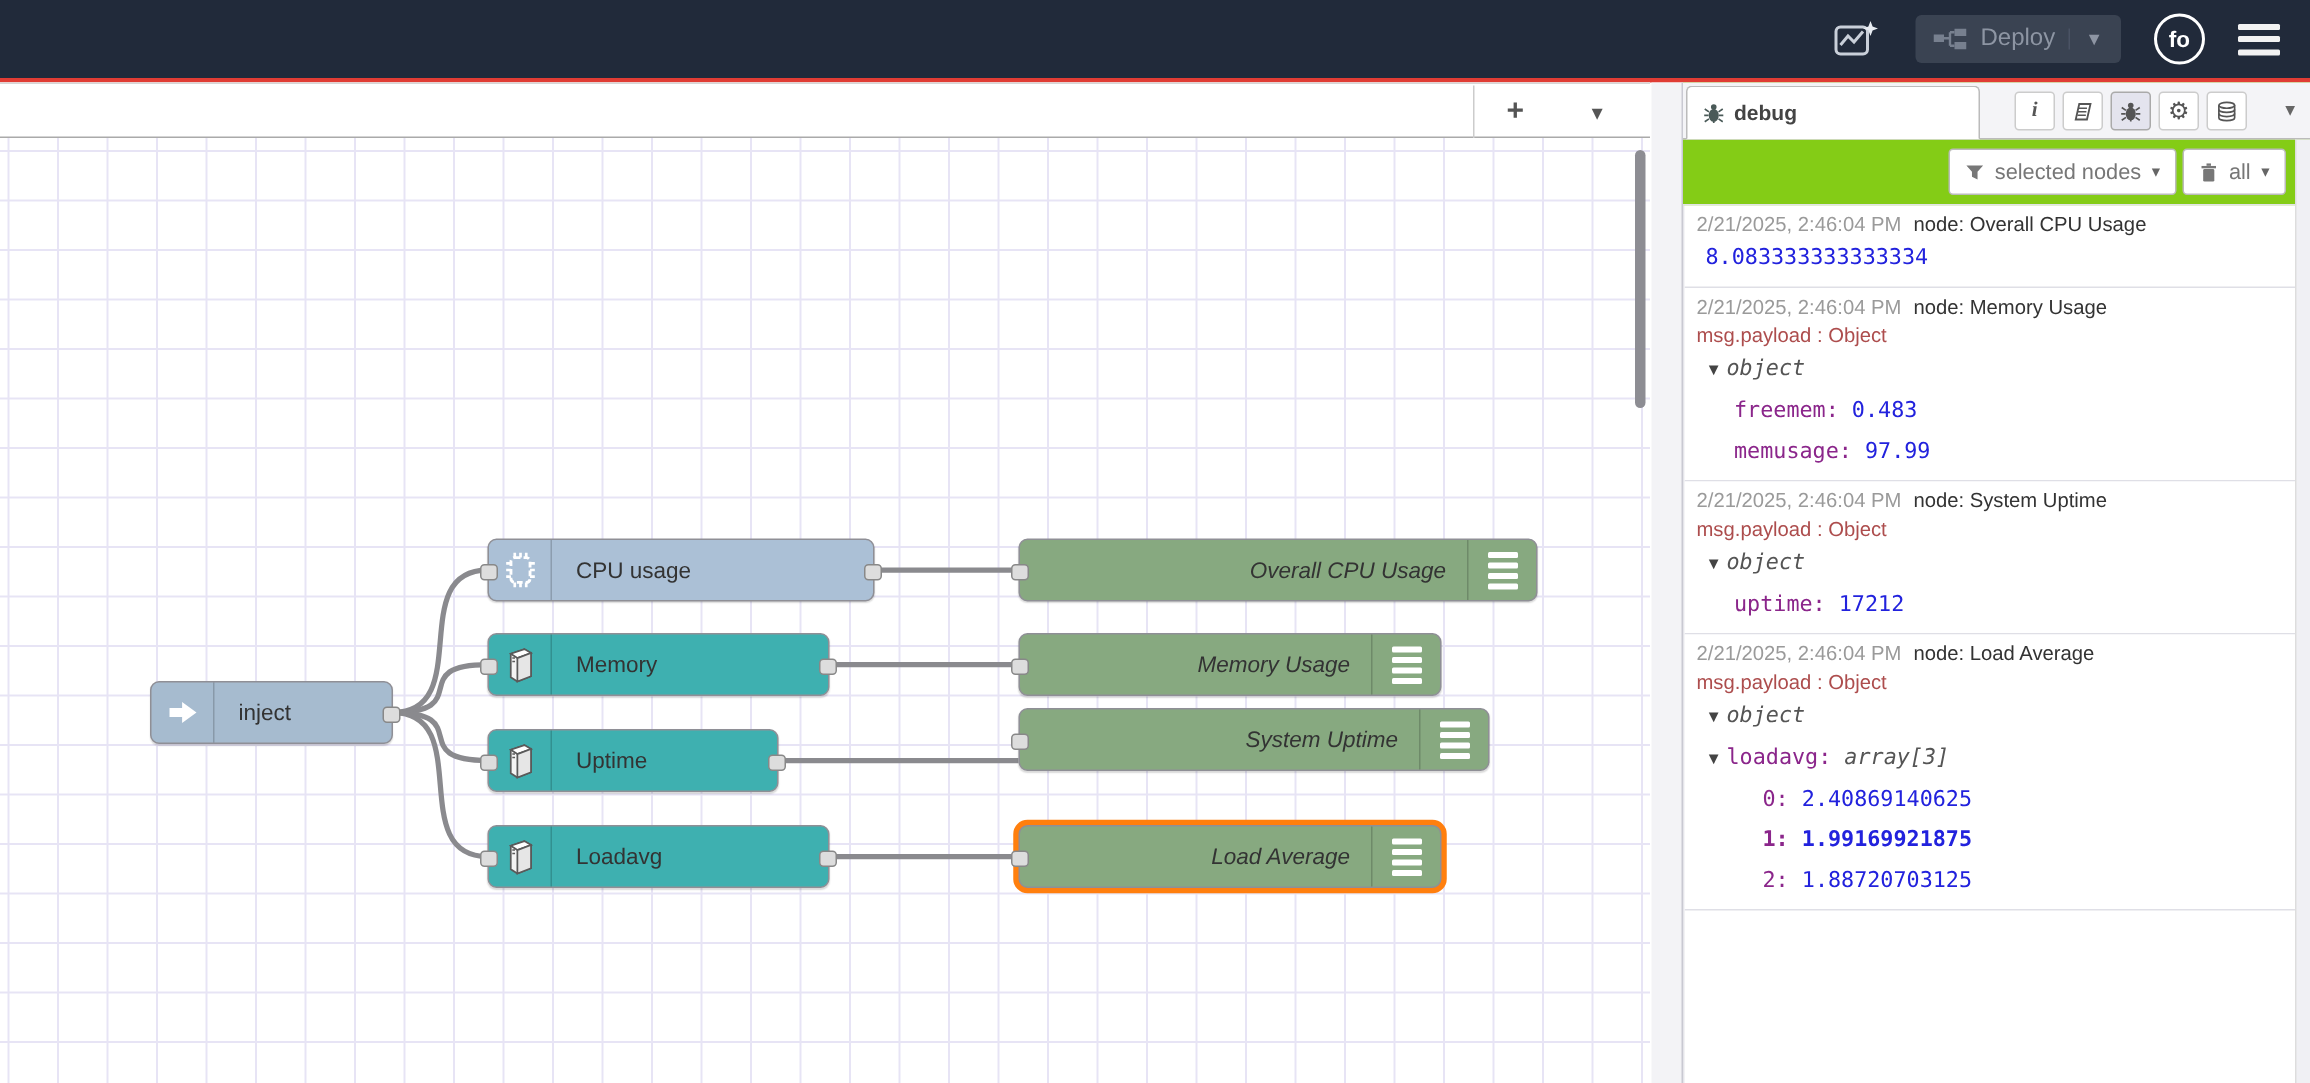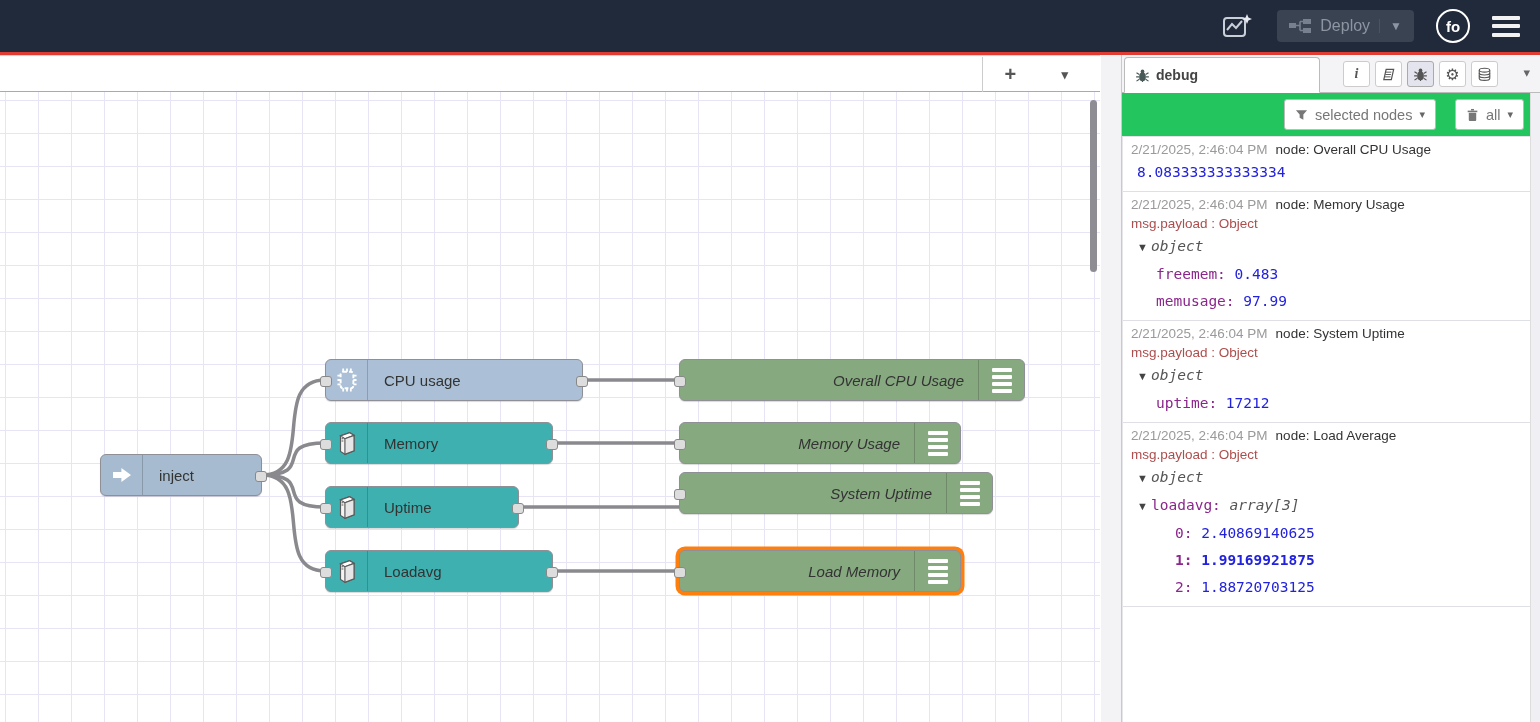--- a/index.html
+++ b/index.html
@@ -52,34 +52,34 @@
     border-radius:9px; z-index:-1; }
   .capsule .sq { position:absolute; top:6px; width:26px; height:26px; border:1.5px solid #8a8a95; border-radius:6px; }
 
   
   .v-scrollbar { position:absolute; left:1090px; top:100px; width:7px; height:172px;
     background:#8d8d93; border-radius:4px; cursor:pointer; }
   .splitter { position:absolute; left:1101px; top:55px; width:21px; height:667px;
     background:#f3f3f6; border-right:1px solid #c9c9d2; cursor:col-resize; }
 
   
-  .sidebar { position:absolute; left:1122px; top:55px; width:418px; height:667px; background:#22c55e; }
+  .sidebar { position:absolute; left:1122px; top:55px; width:418px; height:667px; background:#84cc16; }
   .sb-tabstrip { position:relative; height:38px; background:#f4f4f7; border-bottom:1px solid #bbb;
     display:flex; align-items:flex-end; }
   .sb-tab { position:relative; top:1px; margin-left:2px; width:196px; height:36px; background:#fff;
     border:1px solid #bbb; border-bottom:1px solid #fff; border-radius:4px 4px 0 0;
     display:flex; align-items:center; gap:6px; padding-left:10px;
     font-weight:bold; font-size:14px; color:#444; cursor:pointer; }
   .sb-iconrow { position:absolute; right:42px; top:6px; display:flex; gap:5px; }
   .sb-iconbtn { width:27px; height:26px; background:#fff; border:1px solid #ccc; border-radius:3px;
     display:flex; align-items:center; justify-content:center; color:#555; font-size:14px; cursor:pointer; }
   .sb-iconbtn.active { background:#e4e4ee; border-color:#aaa; }
   .sb-caret { position:absolute; right:10px; top:10px; color:#666; font-size:13px; cursor:pointer; }
   .sb-filterrow { height:44px; display:flex; justify-content:flex-end; align-items:center;
-    gap:19px; padding-right:16px; border-bottom:1px solid #e2e2e8; }
+    gap:4px; padding-right:16px; border-bottom:1px solid #e2e2e8; }
   .sb-filterbtn { height:31px; background:#fff; border:1px solid #bbb; border-radius:3px;
     color:#777; font-size:14.5px; display:flex; align-items:center; gap:7px; padding:0 10px; cursor:pointer; }
   .sb-filterbtn .cd { font-size:11px; color:#666; }
   .msg-list { background:#fff; height:585px; overflow:hidden; border-left:1px solid #e5e5ea; margin-right:10px; }
   .dmsg { border-bottom:1px solid #dfdfe6; padding:3px 6px 5px 8px; background:#fff; }
   .dmsg .meta { font-size:13.5px; line-height:19px; }
   .dmsg .ts { color:#9a9a9a; }
   .dmsg .nname { color:#333; margin-left:8px; }
   .dmsg .prop { font-size:13.5px; line-height:19px; color:#ad4d4d; }
   .trow { font-family:"DejaVu Sans Mono", monospace; font-size:14.5px; line-height:27px;
@@ -245,21 +245,21 @@
             <div class="sq" style="right:7px;background:#87a980;"></div>
           </div>
         </div>
         <div class="node dbg selected" style="left: 679px; top: 458px; width: 282px; height: 42px; background: rgb(135, 169, 128);">
           <div class="icon-right">
             <i></i>
             <i></i>
             <i></i>
             <i></i>
           </div>
-          <div class="node-label" style="right: 60px;">Load Memory</div>
+          <div class="node-label" style="right: 60px;">Load Average</div>
           <div class="port" style="left: -6px; top: 15.5px;"></div>
           <div class="capsule" style="right: -46px; top: 0px; width: 58px;">
             <div class="sq" style="right:7px;background:#87a980;"></div>
           </div>
         </div>
       </div>
   </div>
 </div>
 <div class="v-scrollbar"></div>
 <div class="splitter"></div>

